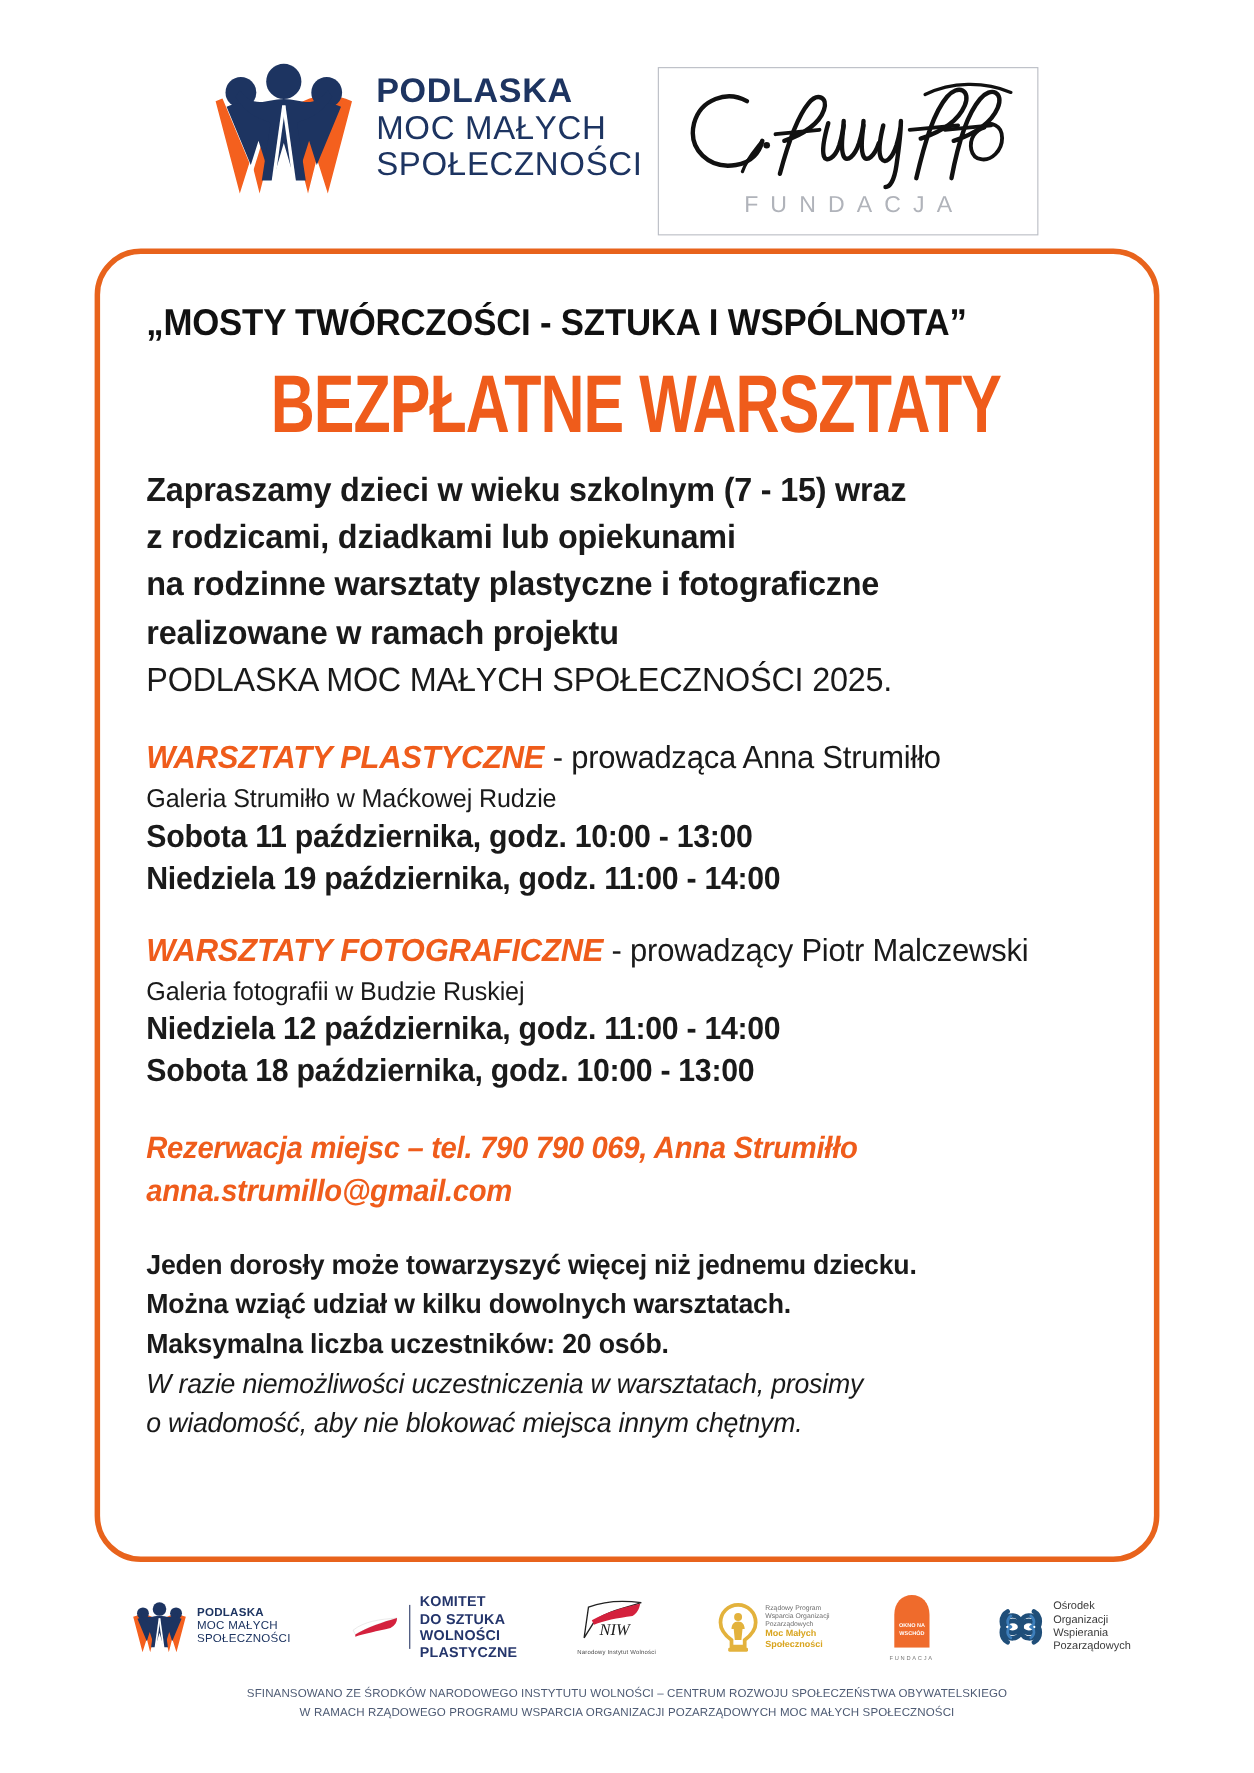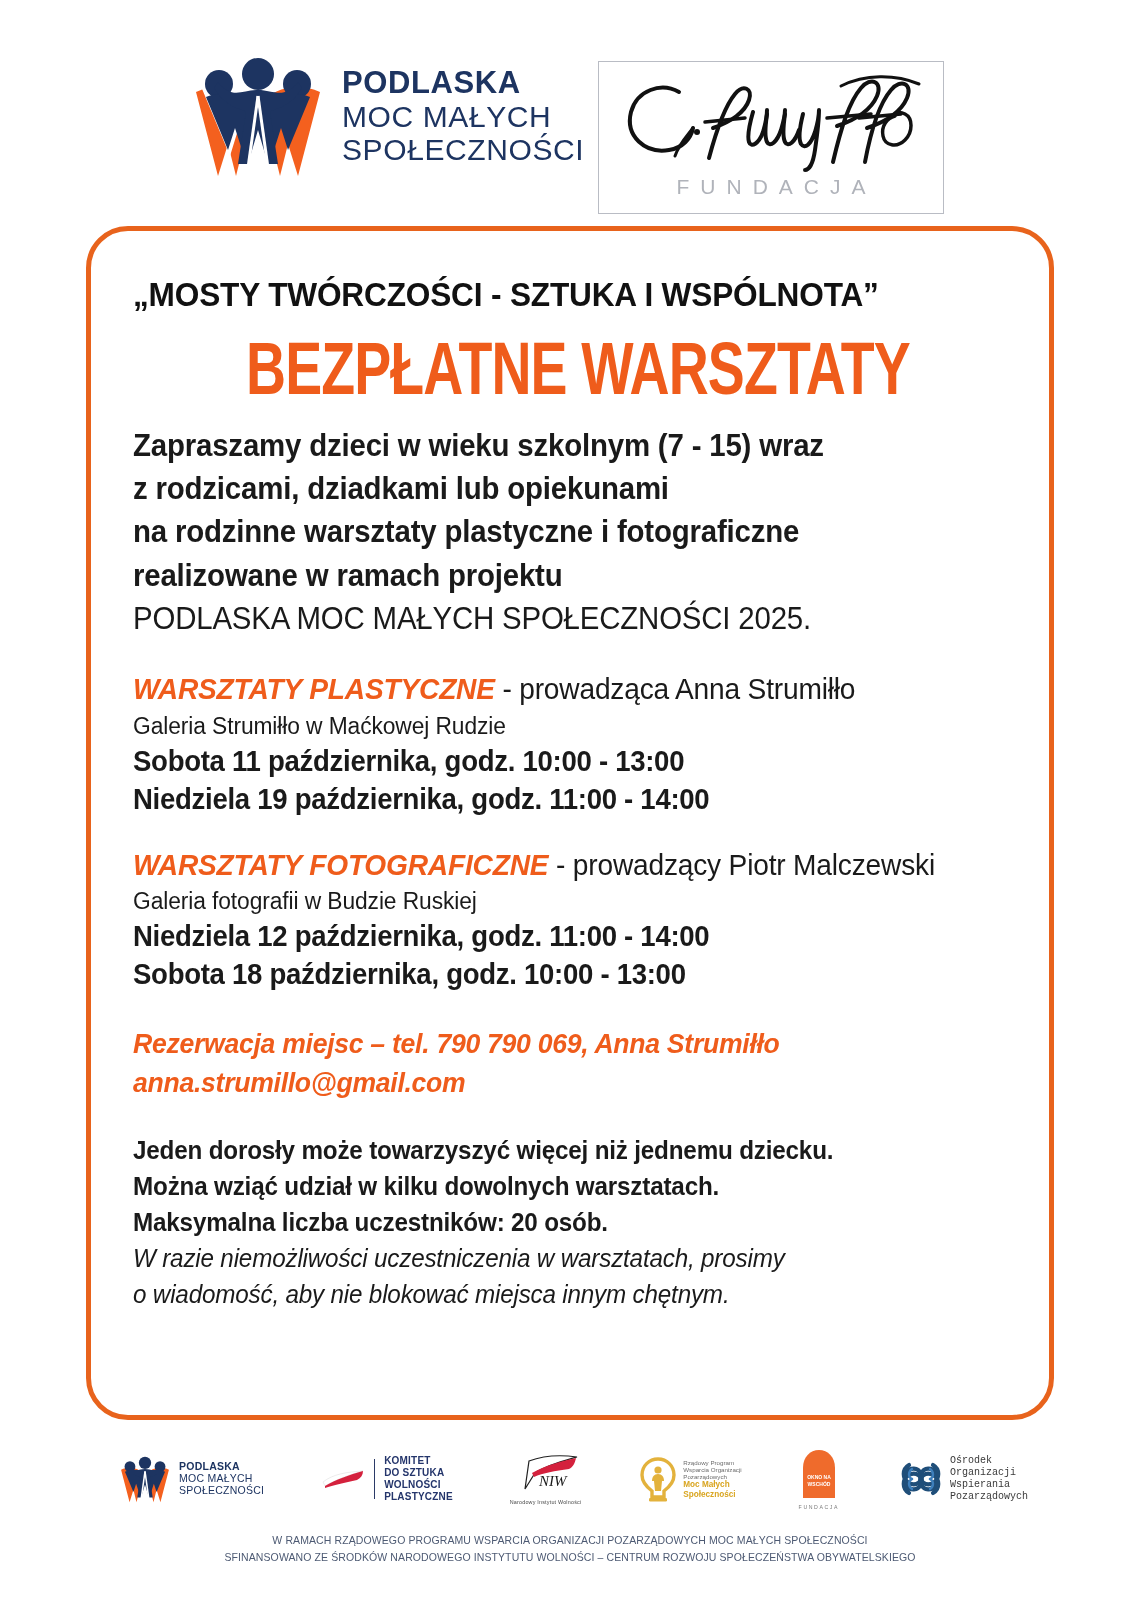--- a/index.html
+++ b/index.html
@@ -209,27 +209,27 @@
   .f-pmms-txt .b1 { font-weight: bold; }
 
   .f-komitet { display: flex; align-items: center; }
   .flag-swoosh { width: 44px; height: 22px; }
   .f-divider {
     width: 1px; height: 40px; background: #2b3a67;
     margin: 0 9px;
   }
   .f-komitet-txt {
     color: #24356b;
-    font-size: 10px;
+    font-size: 13px;
     font-weight: bold;
     line-height: 1.18;
     letter-spacing: 0.2px;
   }
 
-  .f-niw { text-align: right; }
+  .f-niw { text-align: left; }
   .f-niw-sub {
     font-size: 5.4px;
     color: #4a4a4a;
     letter-spacing: 0.2px;
     margin-top: 2px;
     white-space: nowrap;
   }
 
   .f-mms { display: flex; align-items: center; }
   .f-mms-txt { margin-left: 5px; line-height: 1.16; }
@@ -240,21 +240,20 @@
   .f-arch-sub {
     font-size: 5.2px; color: #7a7a7a; letter-spacing: 1.6px; margin-top: 2px;
   }
 
   .f-owop { display: flex; align-items: center; }
   .f-owop-txt {
     margin-left: 4px;
     color: #3a3a3a;
     font-size: 10px;
     line-height: 1.22;
-    font-family: Liberation Mono, monospace;
   }
 
   .footer-note {
     position: absolute;
     left: 0;
     top: 1532px;
     width: 1140px;
     text-align: center;
     color: #4d5a73;
     font-size: 10.5px;
@@ -458,15 +457,15 @@
     <div class="f-owop-txt">
       <div>Ośrodek</div>
       <div>Organizacji</div>
       <div>Wspierania</div>
       <div>Pozarządowych</div>
     </div>
   </div>
 </div>
 
 <div class="footer-note">
+  <div>SFINANSOWANO ZE ŚRODKÓW NARODOWEGO INSTYTUTU WOLNOŚCI – CENTRUM ROZWOJU SPOŁECZEŃSTWA OBYWATELSKIEGO</div>
   <div>W RAMACH RZĄDOWEGO PROGRAMU WSPARCIA ORGANIZACJI POZARZĄDOWYCH MOC MAŁYCH SPOŁECZNOŚCI</div>
-  <div>SFINANSOWANO ZE ŚRODKÓW NARODOWEGO INSTYTUTU WOLNOŚCI – CENTRUM ROZWOJU SPOŁECZEŃSTWA OBYWATELSKIEGO</div>
 </div>
 
 </body></html>

